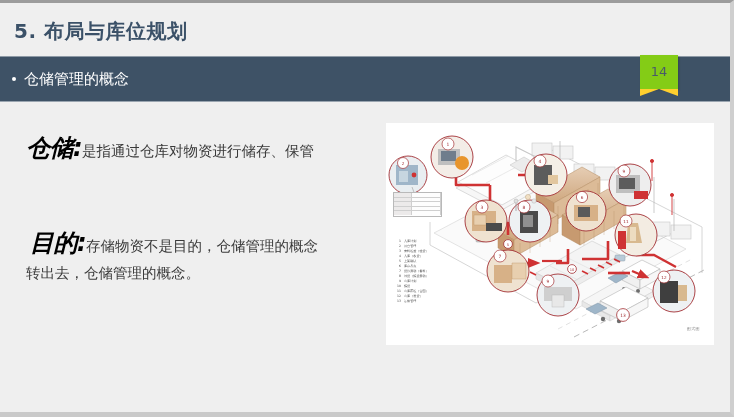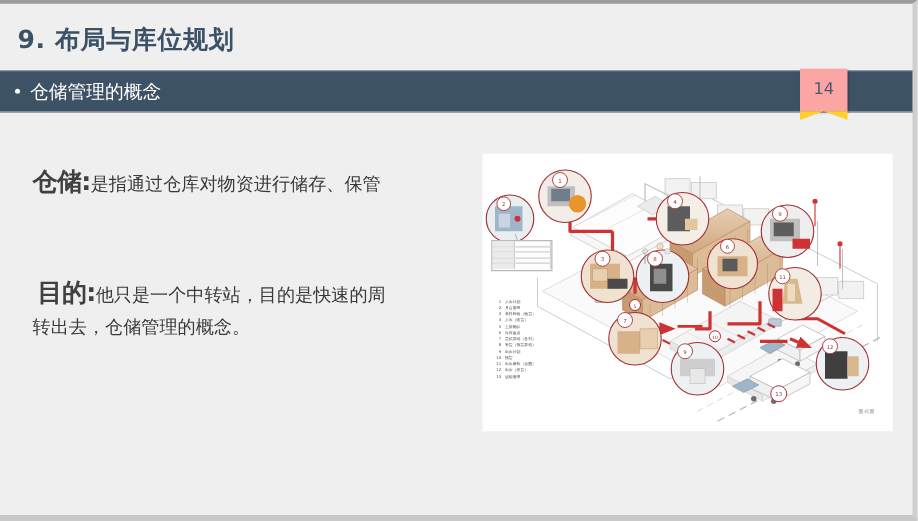--- a/index.html
+++ b/index.html
@@ -34,21 +34,21 @@
     font-weight: bold;
     color: #3b5168;
     letter-spacing: 0.5px;
     white-space: nowrap;
   }
   .subtitle-bar {
     position: absolute;
     left: 0;
     top: 53px;
     width: 734px;
-    height: 34px;
+    height: 46px;
     background: #3e5266;
     border-top: 1px solid #8e9aa6;
     border-bottom: 1px solid #9aa5b0;
     box-sizing: border-box;
   }
   .subtitle-inner {
     display: flex;
     align-items: center;
     height: 100%;
     padding-left: 12px;
@@ -66,21 +66,21 @@
     color: #ffffff;
     white-space: nowrap;
   }
   
   .page-badge {
     position: absolute;
     left: 640px;
     top: 52px;
     width: 38px;
     height: 34px;
-    background: #fca5a5;
+    background: #84cc16;
     box-shadow: 1px 1px 2px rgba(0,0,0,0.18);
     text-decoration: underline;
   }
   .page-badge:after {
     content: "";
     position: absolute;
     left: 0;
     top: 34px;
     width: 0;
     height: 0;
@@ -103,24 +103,25 @@
     left: 26px;
     top: 128px;
     width: 340px;
   }
   .para {
     margin-bottom: 60px;
     line-height: 1.45;
   }
   .para:last-child { margin-bottom: 0; }
   .para-lead {
-    font-size: 20px;
+    font-size: 24px;
     font-weight: bold;
-    color: #404040;
+    color: #000000;
     letter-spacing: -0.5px;
+    font-style: italic;
   }
   .para-body {
     font-size: 14.5px;
     color: #3a3a3a;
     margin-top: 48px;
   }
   .para-indent { padding-left: 4px; }
   
   .img-panel {
     position: absolute;
@@ -171,39 +172,39 @@
     border-right: 0.5px solid #cfcfcf;
   }
   .infobox-line span:nth-child(1) { width: 38%; background: #eceaea; }
   .infobox-line span:nth-child(2) { width: 62%; }
 </style>
 </head>
 <body>
 
 <div class="slide">
 
-  <div class="slide-title">9. 布局与库位规划</div>
+  <div class="slide-title">5. 布局与库位规划</div>
 
   <div class="subtitle-bar">
     <div class="subtitle-inner">
       <span class="subtitle-bullet"></span>
       <span class="subtitle-text">仓储管理的概念</span>
     </div>
   </div>
 
   <div class="page-badge">
     <div class="page-badge-num">14</div>
   </div>
 
   <div class="body-text">
     <div class="para">
       <span class="para-lead">仓储:</span><span class="para-body">是指通过仓库对物资进行储存、保管</span><br>
     </div>
     <div class="para">
-      <span class="para-lead para-indent">目的:</span><span class="para-body">他只是一个中转站，目的是快速的周</span><br>
+      <span class="para-lead para-indent">目的:</span><span class="para-body">存储物资不是目的，仓储管理的概念</span><br>
       <span class="para-body">转出去，仓储管理的概念。</span>
     </div>
   </div>
 
   <div class="img-panel">
     <svg class="diagram" viewBox="0 0 328 222">
       <defs>
         <marker id="ar" markerWidth="5" markerHeight="5" refX="2.5" refY="2" orient="auto">
           <path d="M0,0 L5,2 L0,4 z" fill="#cf3233"></path>
         </marker>

